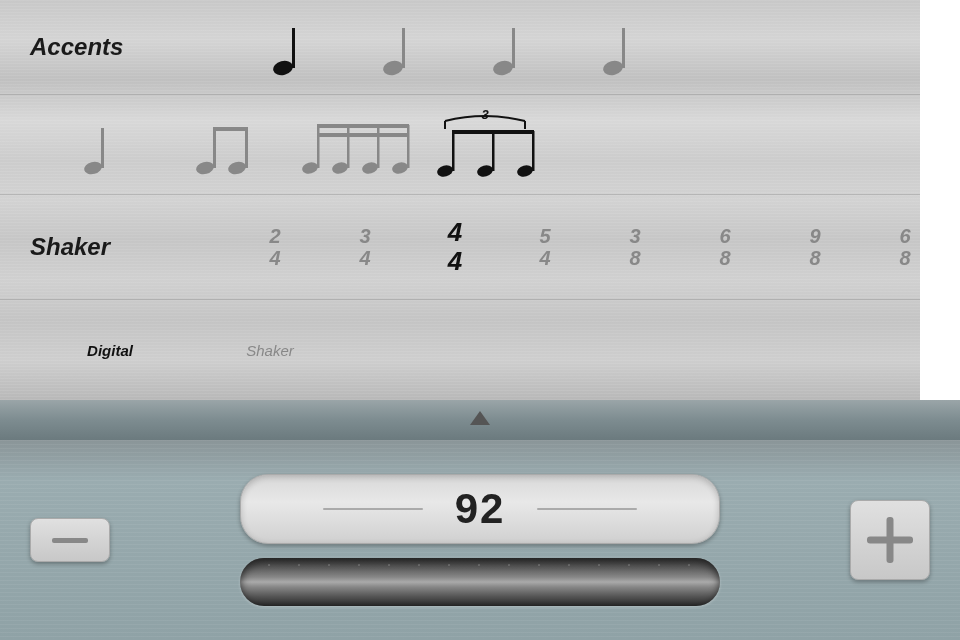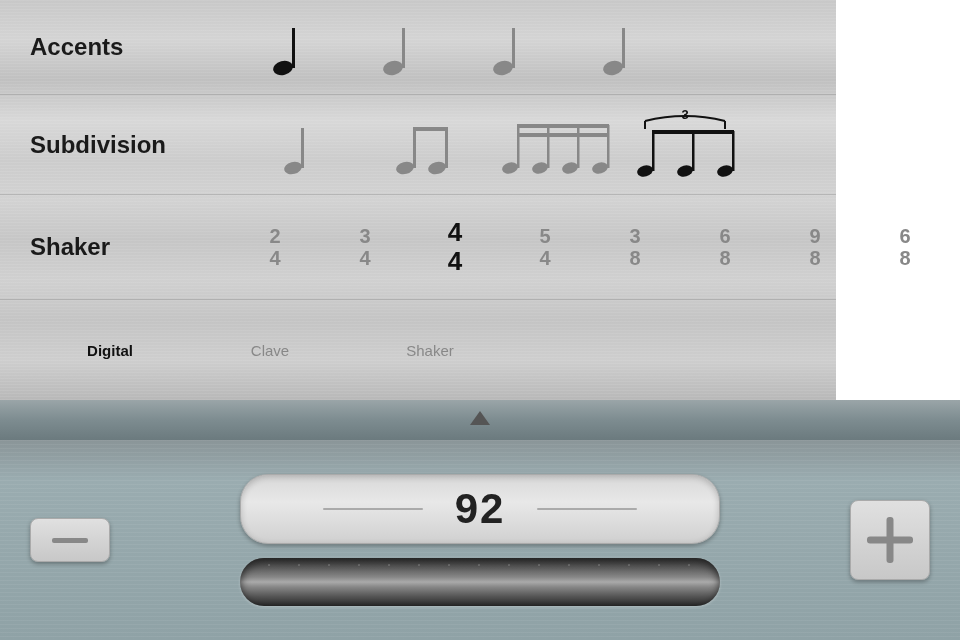--- a/index.html
+++ b/index.html
@@ -6,27 +6,28 @@
 
     body {
       width: 960px;
       height: 640px;
       overflow: hidden;
       font-family: 'Helvetica Neue', Helvetica, Arial, sans-serif;
     }
 
     
     .top-panel {
-      width: 836px;
+      width: 920px;
       height: 400px;
       background: linear-gradient(180deg,
         #c8c8c8 0%, #d4d4d4 10%, #c0c0c0 20%, #d8d8d8 30%,
         #cccccc 40%, #d2d2d2 50%, #c6c6c6 60%, #d0d0d0 70%,
         #c4c4c4 80%, #cecece 90%, #b8b8b8 100%);
       position: relative;
+      font-style: italic;
     }
 
     
     .top-panel::before {
       content: '';
       position: absolute;
       top: 0; left: 0; right: 0; bottom: 0;
       background: repeating-linear-gradient(
         180deg,
         rgba(255,255,255,0.08) 0px,
@@ -371,21 +372,20 @@
       <div class="accent-option">
         <svg class="note" width="32" height="58" viewBox="0 0 32 58">
           <ellipse cx="14" cy="50" rx="10" ry="7" fill="#888" transform="rotate(-15,14,50)"></ellipse>
           <rect x="23" y="10" width="3" height="40" fill="#888"></rect>
         </svg>
       </div>
     </div>
   </div>
 
   <div class="row subdivision-row">
-    <div class="row-label">Subdivision</div>
     <div class="row-options">
 
       <div class="subdiv-option">
         <svg class="note" width="28" height="64" viewBox="0 0 28 64">
           <ellipse cx="12" cy="55" rx="9" ry="6" fill="#888" transform="rotate(-15,12,55)"></ellipse>
           <rect x="20" y="15" width="3" height="40" fill="#888"></rect>
         </svg>
       </div>
 
       <div class="subdiv-option">
@@ -467,21 +467,20 @@
       <div class="meter-option">
         <span>6</span>
         <span>8</span>
       </div>
     </div>
   </div>
 
   <div class="row sounds-row">
     <div class="row-options">
       <div class="sound-option selected">Digital</div>
-      <div class="sound-option">Clave</div>
       <div class="sound-option">Shaker</div>
     </div>
   </div>
 
 </div>
 
 <div class="divider-section">
   <div class="divider-arrow"></div>
 </div>
 

